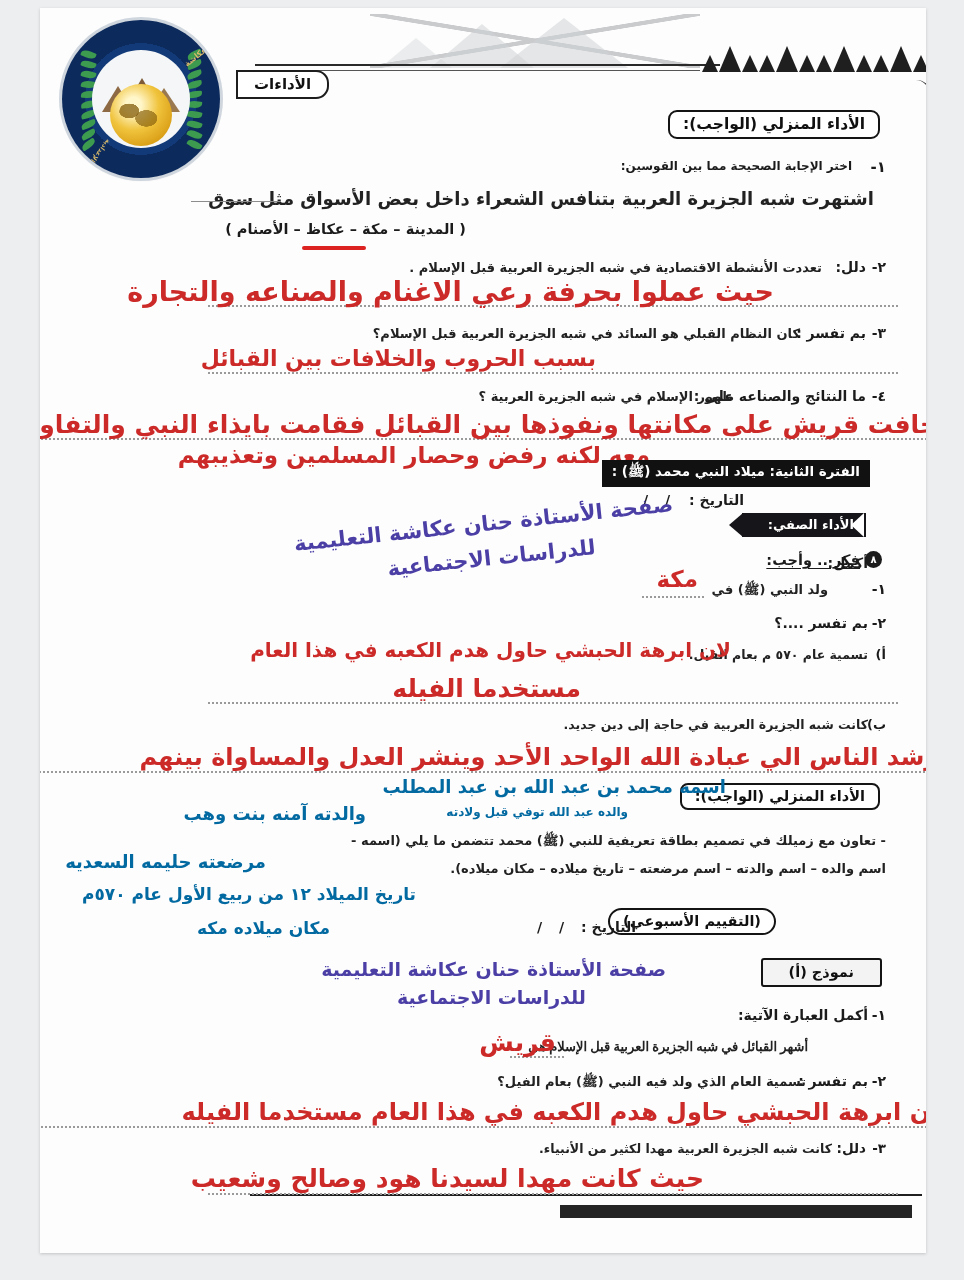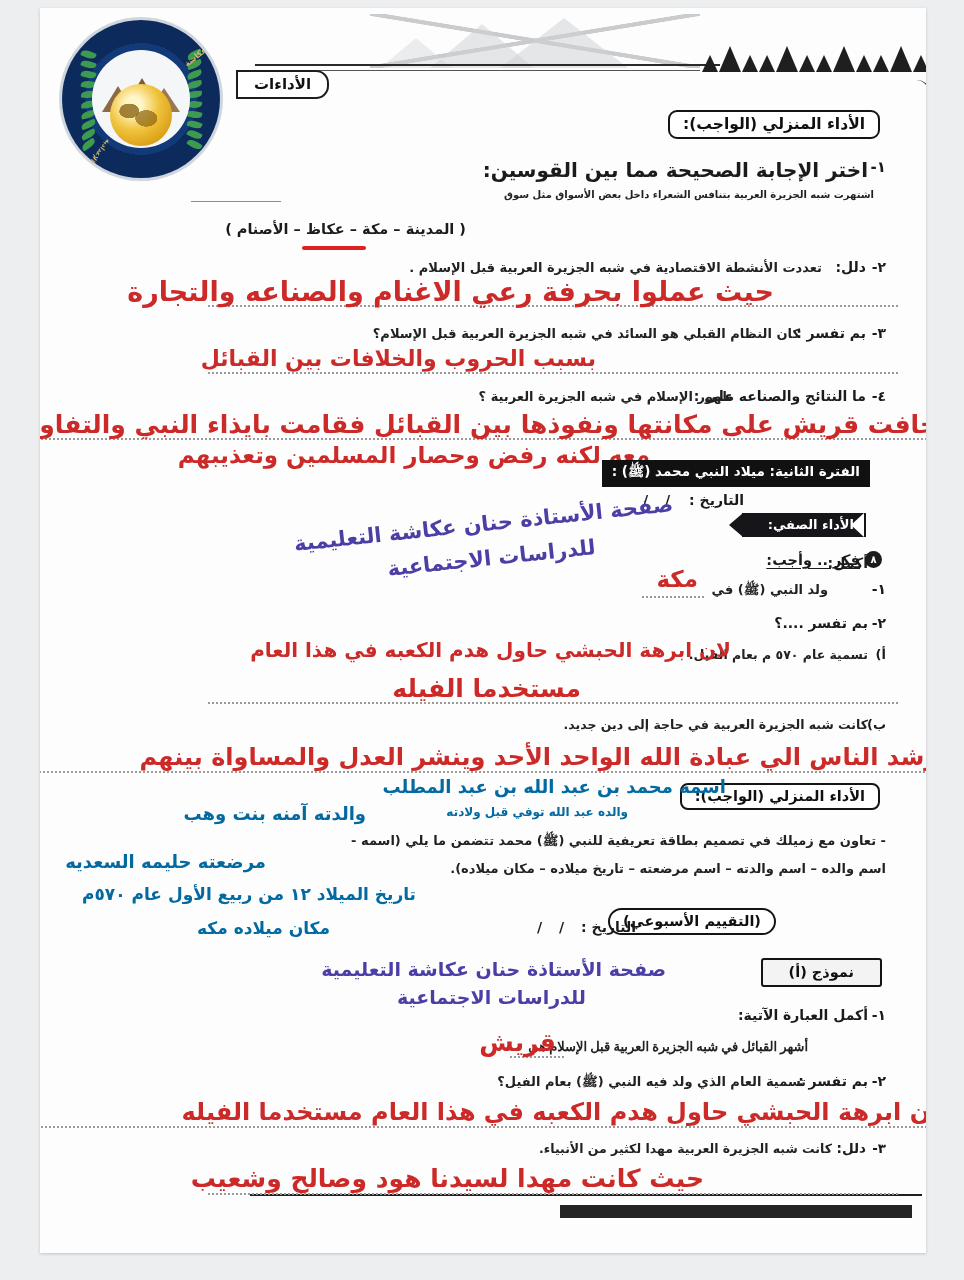--- a/index.html
+++ b/index.html
@@ -259,24 +259,24 @@
       <div class="a"></div>
   </div>
 
   <div class="tab-label">الأداءات</div>
 
   <div class="body-frame"></div>
   <div class="frame-bottom"></div>
 
   <div class="sec-box" style="right:46px;top:102px;">الأداء المنزلي (الواجب):</div>
 
-  <div class="t printed" style="right:58px;top:152px;font-size:20px;">اختر الإجابة الصحيحة مما بين القوسين:</div>
+  <div class="t printed" style="right:74px;top:152px;font-size:12px;">اختر الإجابة الصحيحة مما بين القوسين:</div>
   <div class="t printed" style="right:40px;top:152px;font-size:15px;">١-</div>
 
-  <div class="t thin" style="right:52px;top:182px;font-size:10px;">اشتهرت شبه الجزيرة العربية بتنافس الشعراء داخل بعض الأسواق مثل سوق</div>
+  <div class="t thin" style="right:52px;top:182px;font-size:18px;">اشتهرت شبه الجزيرة العربية بتنافس الشعراء داخل بعض الأسواق مثل سوق</div>
   <div class="rule" style="right:645px;top:193px;width:90px;"></div>
 
   <div class="t printed" style="right:460px;top:214px;font-size:14.5px;">( المدينة – مكة – عكاظ – الأصنام )</div>
   <div class="red-underline" style="right:560px;top:238px;width:64px;"></div>
 
   <div class="t printed" style="right:40px;top:252px;font-size:14px;">٢-</div>
   <div class="t printed" style="right:60px;top:252px;font-size:14px;">دلل:</div>
   <div class="t thin" style="right:104px;top:253px;font-size:13px;">تعددت الأنشطة الاقتصادية في شبه الجزيرة العربية قبل الإسلام .</div>
   <div class="dots" style="right:28px;top:297px;width:690px;"></div>
   <div class="t hand-red" style="right:152px;top:270px;font-size:27px;">حيث عملوا بحرفة رعي الاغنام والصناعه والتجارة</div>

